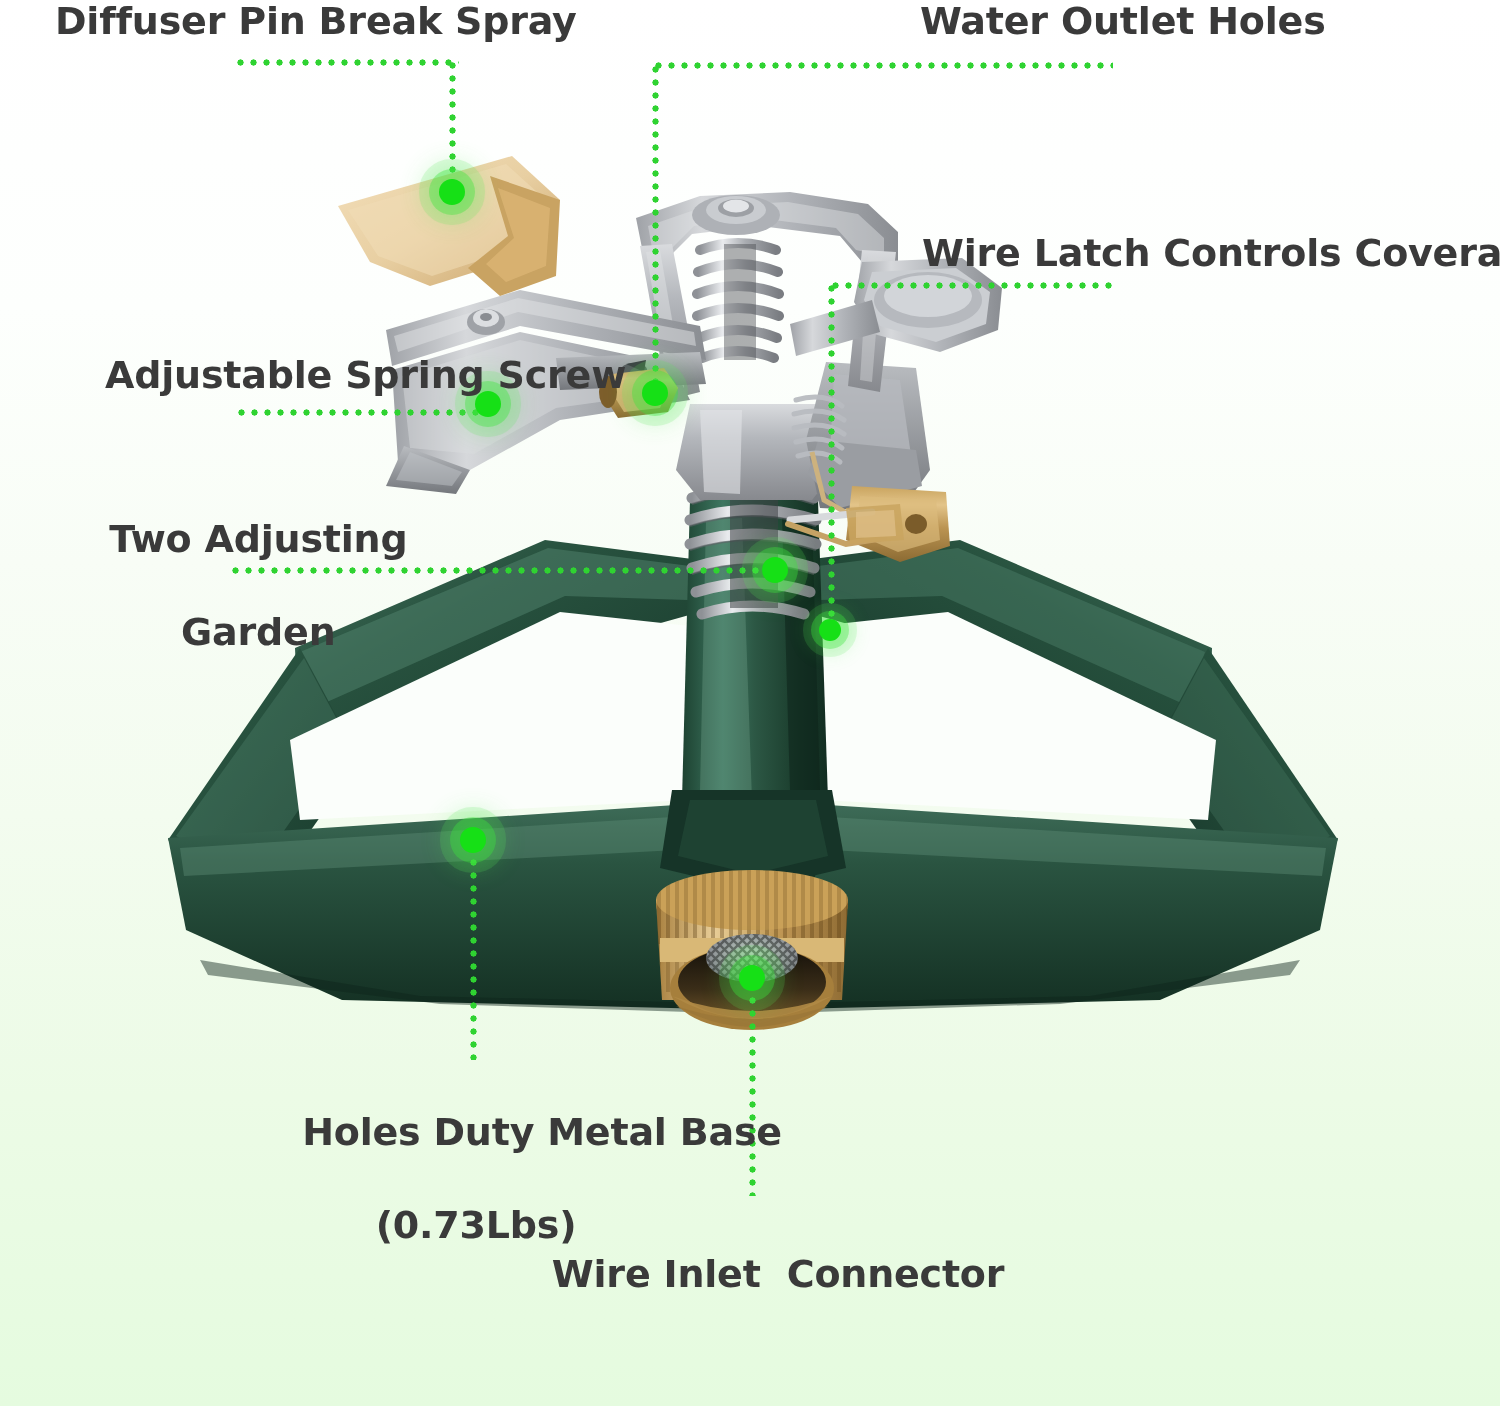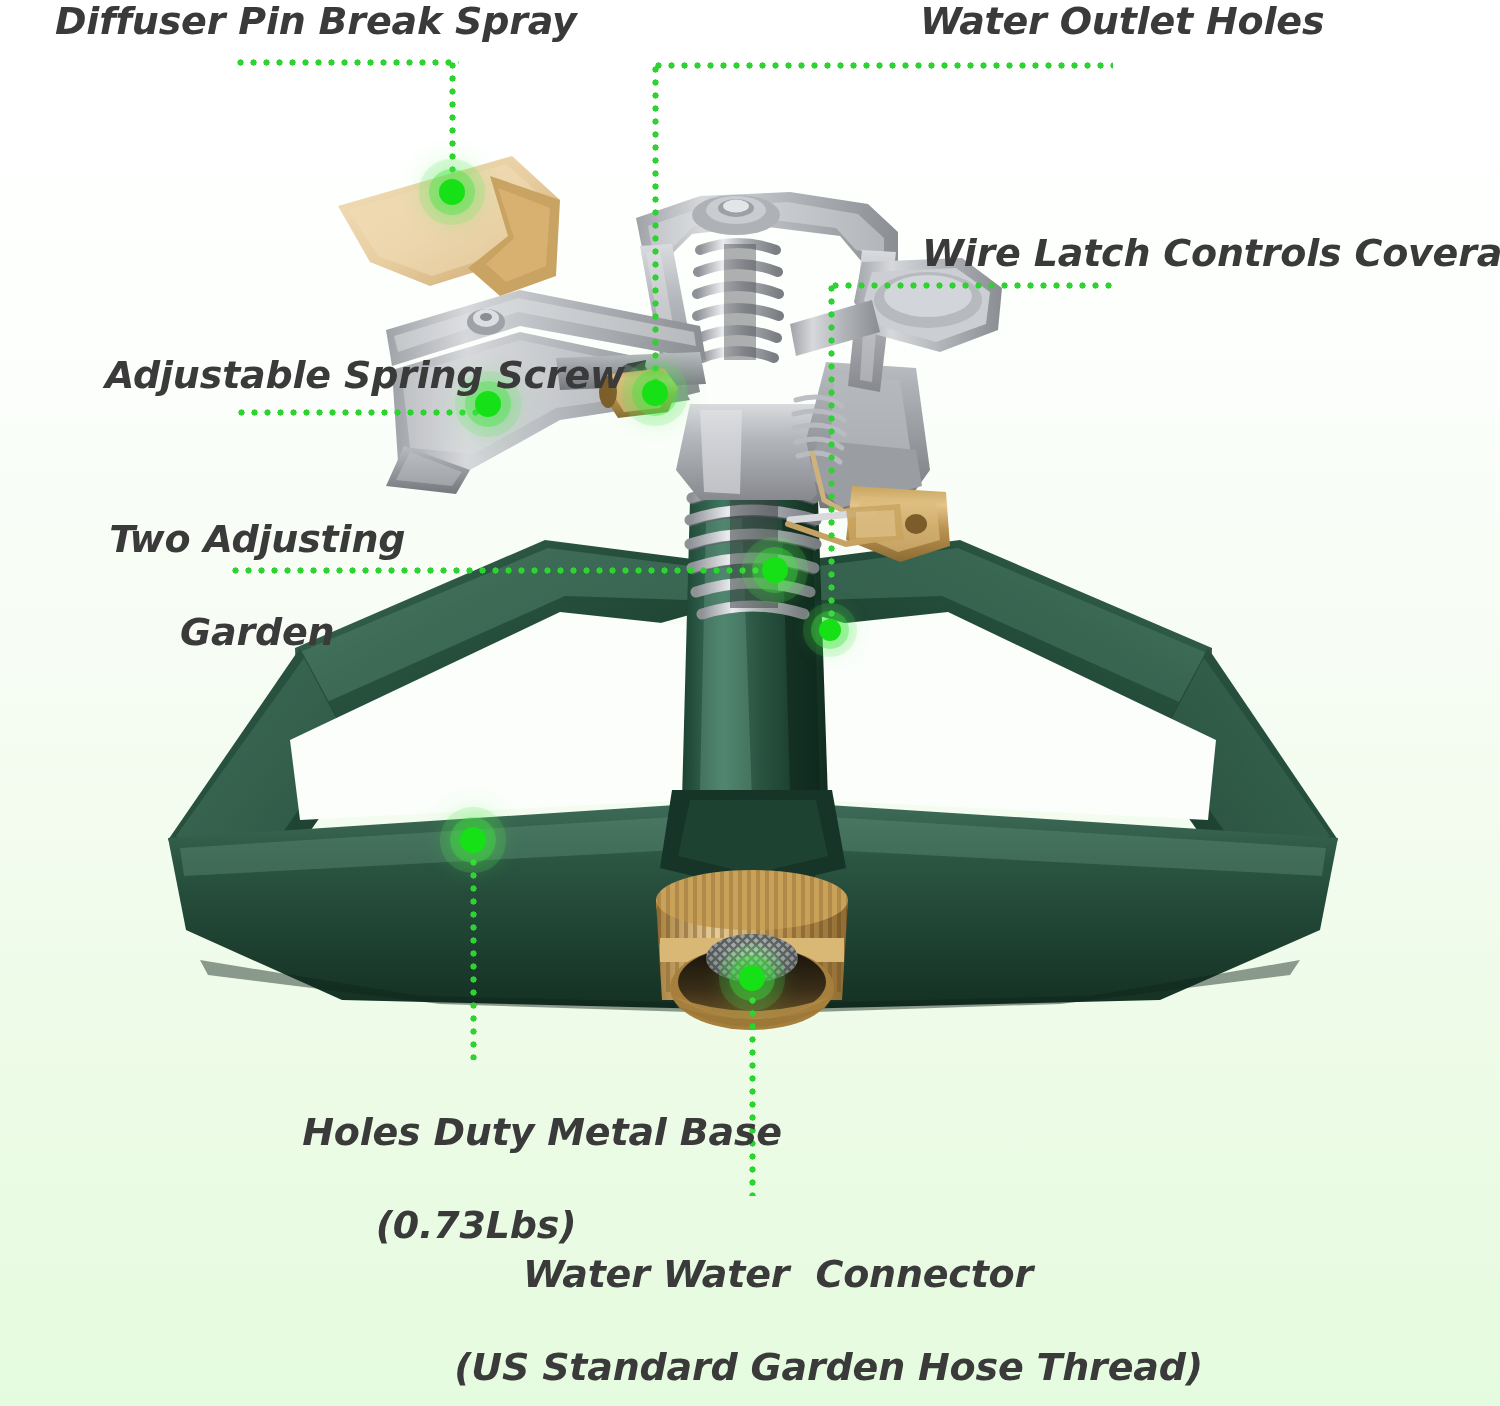--- a/index.html
+++ b/index.html
@@ -13,21 +13,20 @@
     position:relative;
     width:1500px;height:1406px;
     background:linear-gradient(to bottom,
       #ffffff 0%,
       #fdfffd 22%,
       #f8fdf6 40%,
       #f3fcef 58%,
       #ecfbe6 78%,
       #e5fbdf 100%);
     overflow:hidden;
-    font-style:italic;
   }
 
   
   .label{
     position:absolute;
     color:#3a3a3a;
     font-weight:700;
     letter-spacing:-0.2px;
     line-height:1.22;
     white-space:pre;
@@ -350,17 +349,16 @@
     <span>Two Adjusting</span><br>
     <span>Garden</span>
   </div>
 
   <div class="label" style="left:250px;top:1063px;font-size:38px;width:400px;text-align:center;">
     <span>Holes Duty Metal Base</span><br>
     <span>(0.73Lbs)</span>
   </div>
 
   <div class="label" style="left:402px;top:1205px;font-size:38px;width:700px;text-align:center;">
-    <span>Water Water  Connector</span><br>
-    <span>(US Standard Garden Hose Thread)</span>
+    <span>Wire Inlet  Connector</span><br>
   </div>
 
 </div>
 
 </body></html>

